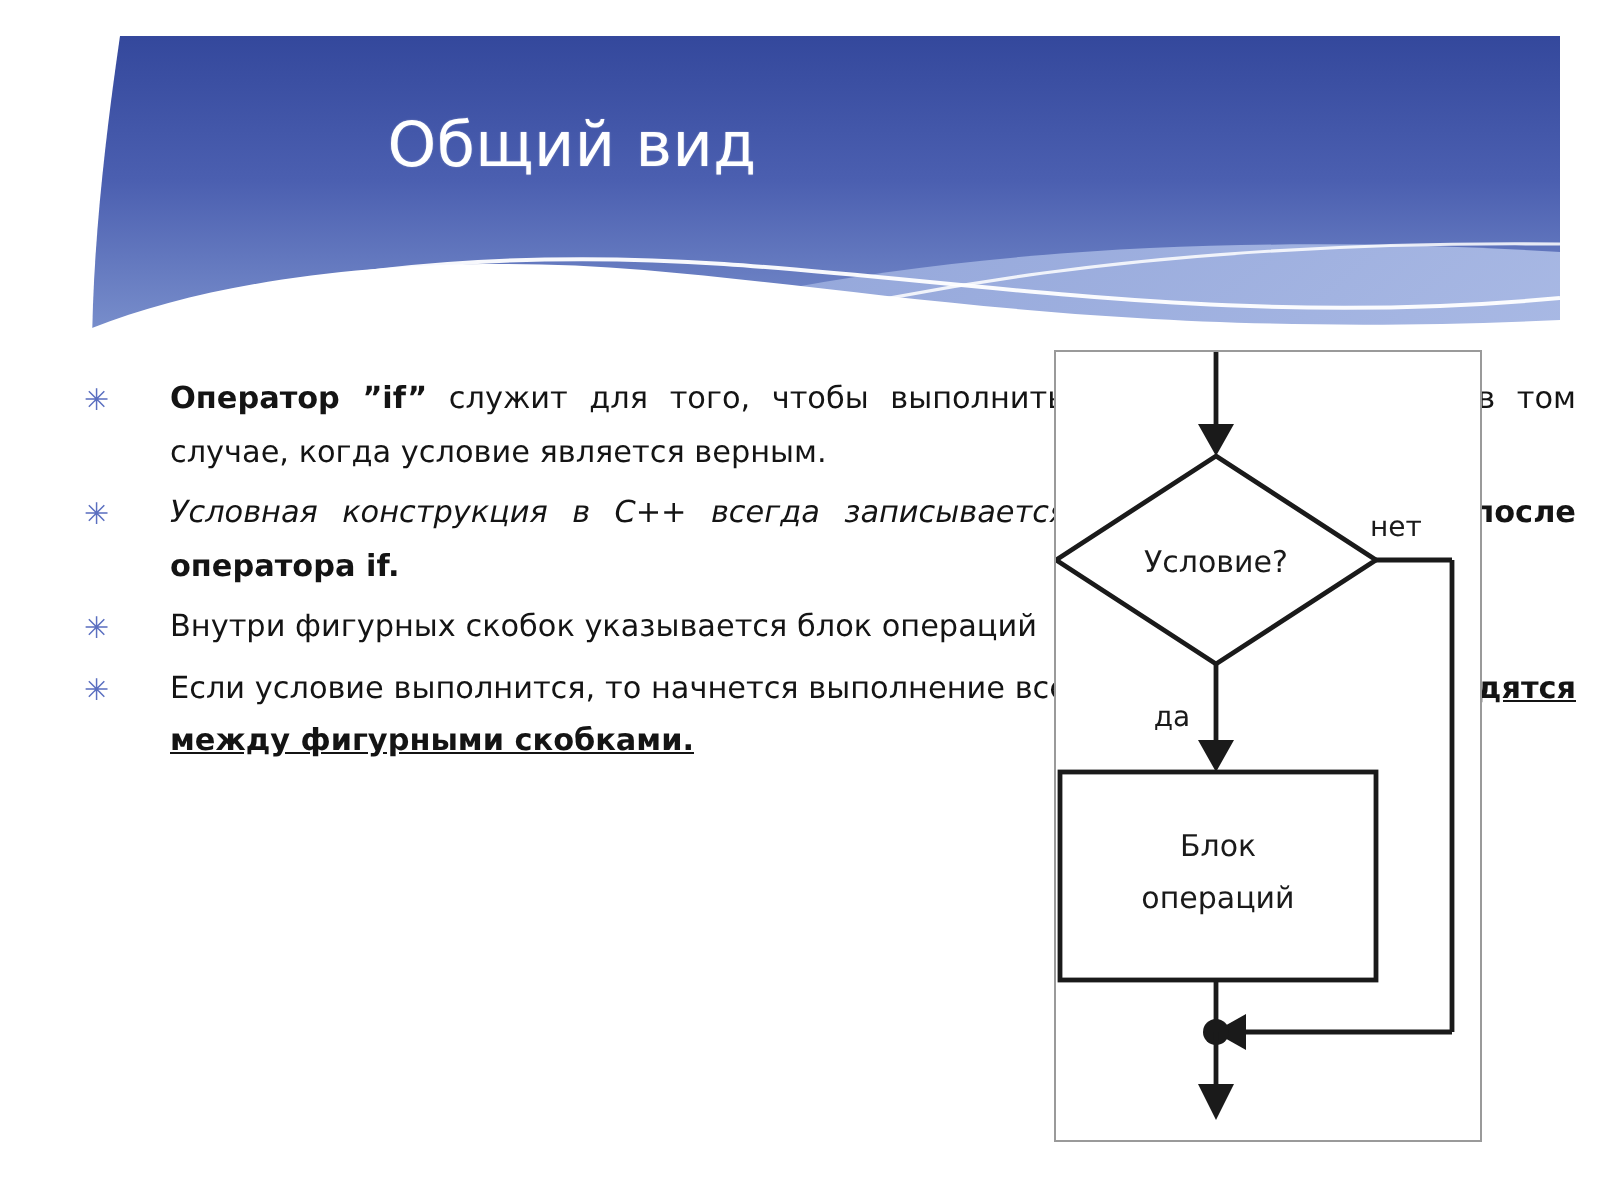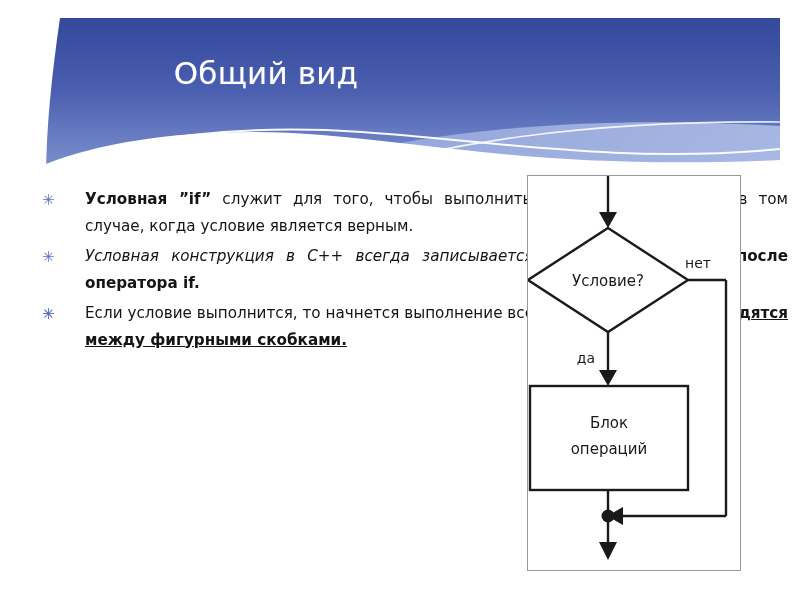--- a/index.html
+++ b/index.html
@@ -20,21 +20,21 @@
   
   #header-band{
     position:absolute;
     left:22px; top:18px; width:758px; height:160px;
     overflow:hidden;
   }
   #header-svg{ position:absolute; left:0; top:0; }
 
   #page-title{
     position:absolute;
-    left:16px; top:52px; width:500px;
+    left:36px; top:52px; width:500px;
     text-align:center;
     color:#ffffff;
     font-size:31px;
     font-weight:400;
     letter-spacing:0.2px;
     line-height:42px;
     font-family:"DejaVu Sans", sans-serif;
     white-space:nowrap;
     z-index:6;
     text-shadow:0 0 1px rgba(255,255,255,.35);
@@ -132,30 +132,31 @@
       </g>
     </svg>
   </div>
 
   <div id="page-title">Общий вид</div>
 
   <div id="body-text">
 
     <div class="bullet-row">
       <span class="bullet-mark">✳</span>
-      <div class="bullet-text"><span class="b">Условная ”if”</span><span> служит для того, чтобы выполнить какую-либо операцию в том случае, когда условие является верным.</span></div>
+      <div class="bullet-text"><span class="b">Оператор ”if”</span><span> служит для того, чтобы выполнить какую-либо операцию в том случае, когда условие является верным.</span></div>
     </div>
 
     <div class="bullet-row">
       <span class="bullet-mark">✳</span>
       <div class="bullet-text"><span class="i">Условная конструкция в C++ всегда записывается в </span><span class="b">круглых скобках после оператора </span><span class="bi">if</span><span class="b">.</span></div>
     </div>
 
     <div class="bullet-row">
       <span class="bullet-mark">✳</span>
+      <div class="bullet-text lastline"><span>Внутри фигурных скобок указывается блок операций</span></div>
     </div>
 
     <div class="bullet-row">
       <span class="bullet-mark">✳</span>
       <div class="bullet-text"><span>Если условие выполнится, то начнется выполнение всех команд, </span><span class="bu">которые находятся между фигурными скобками.</span></div>
     </div>
 
   </div>
 
   <div id="flow-picture">

